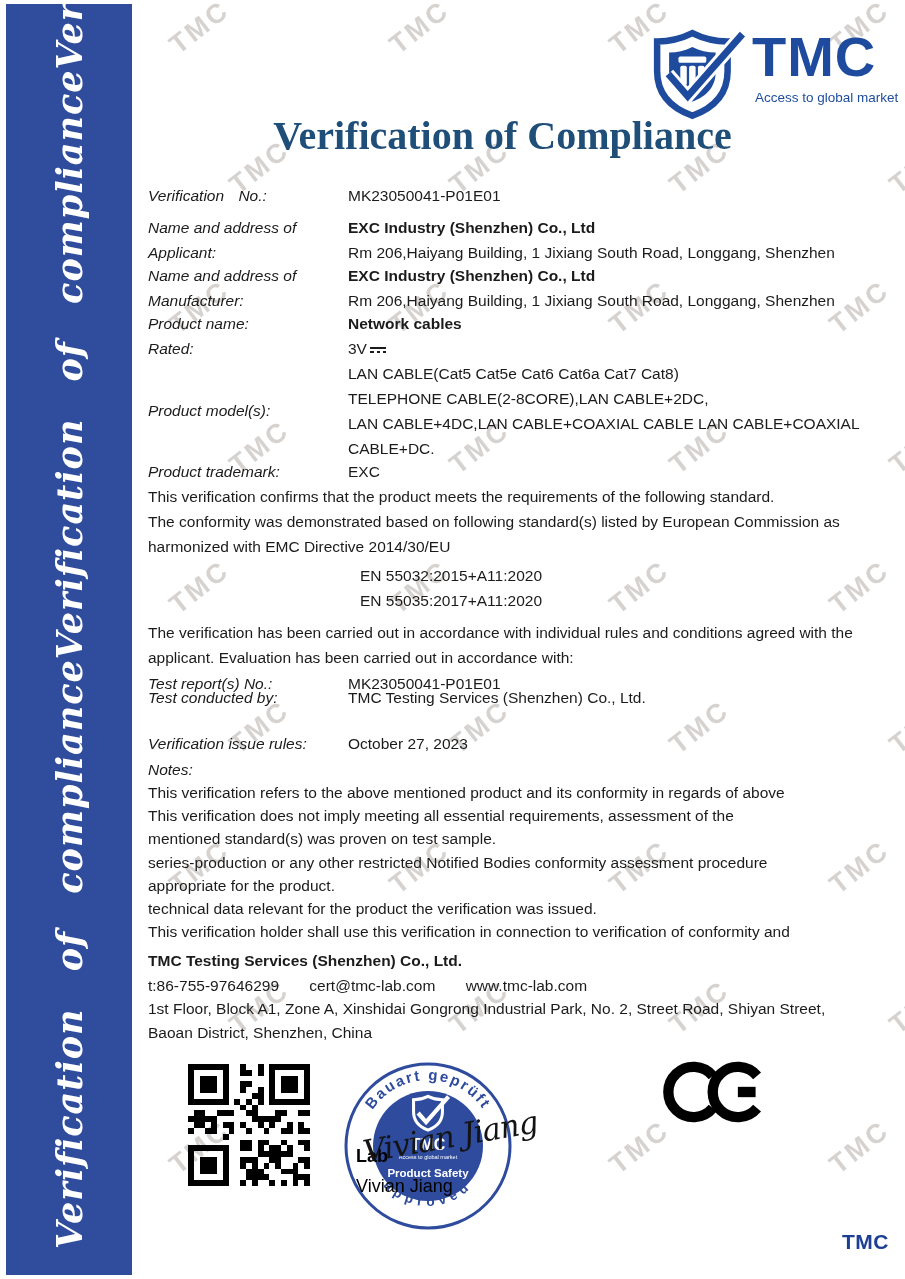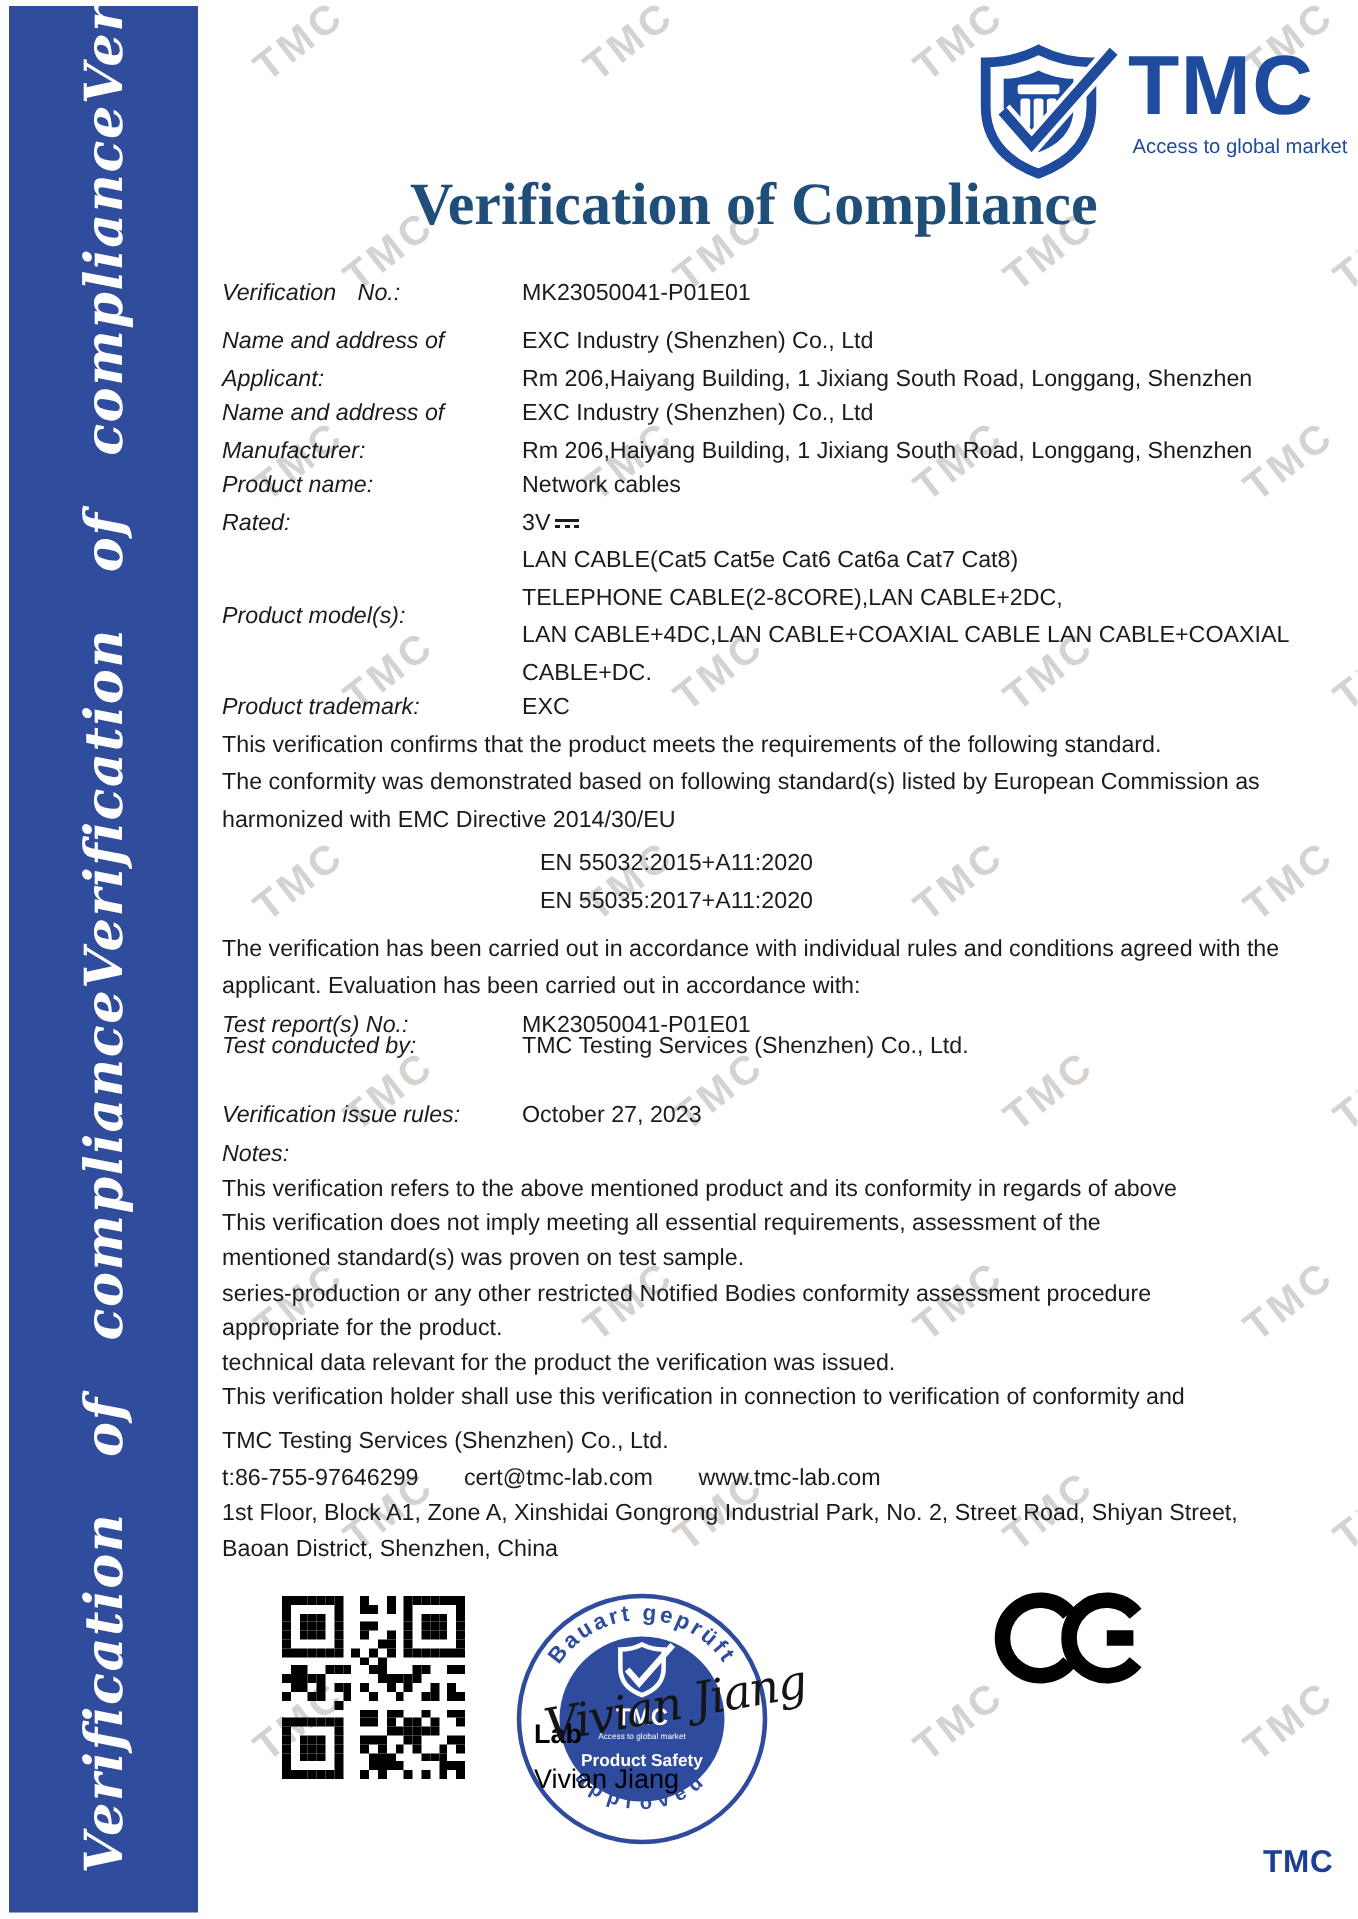--- a/index.html
+++ b/index.html
@@ -23,21 +23,21 @@
       color:#1e4b9e;letter-spacing:1px;z-index:2;line-height:58px;}
   .logo-tag{position:absolute;left:755px;top:90px;font-size:13.5px;color:#1e4b9e;z-index:2;}
   
   .title{position:absolute;left:140px;top:112px;width:725px;text-align:center;
       font-family:"Liberation Serif",serif;font-weight:bold;font-size:40px;color:#1f4e79;z-index:2;}
   
   .row,.block{position:absolute;left:148px;width:717px;font-size:15.5px;line-height:25px;z-index:2;}
   .lbl{font-style:italic;}
   .ws{word-spacing:10px;}
   .val{position:absolute;left:200px;top:0;width:517px;}
-  .b{font-weight:normal;}
+  .b{font-weight:bold;}
   .it{}
   .dc{display:inline-block;width:16px;height:9px;position:relative;margin-left:3px;}
   .dc::before{content:"";position:absolute;left:0;top:2px;width:100%;height:2px;background:#1b1b1b;}
   .dc::after{content:"";position:absolute;left:0;top:6px;width:100%;height:2px;
       background:repeating-linear-gradient(90deg,#1b1b1b 0 3.5px,transparent 3.5px 6.5px);}
   .std{left:360px;}
   .notes-block{line-height:23.2px;}
   .contact span{margin-right:26px;}
   
   .qr{position:absolute;left:188px;top:1064px;width:122px;height:122px;z-index:2;

